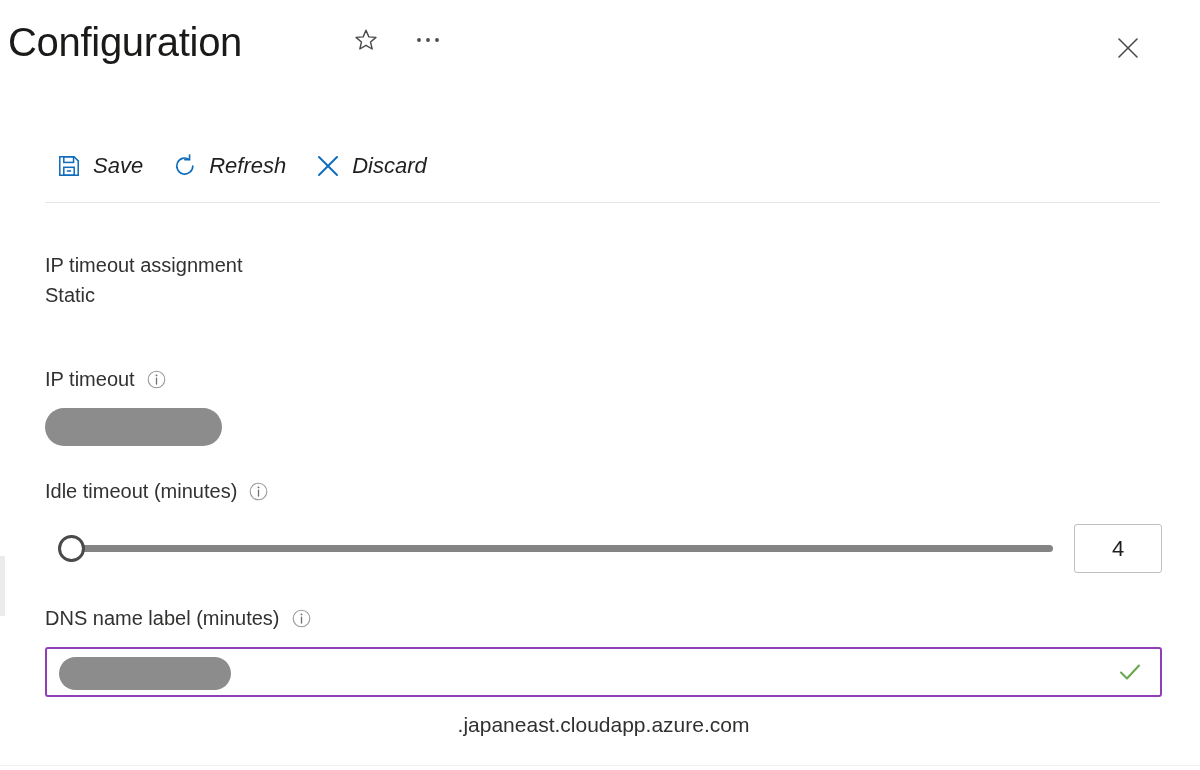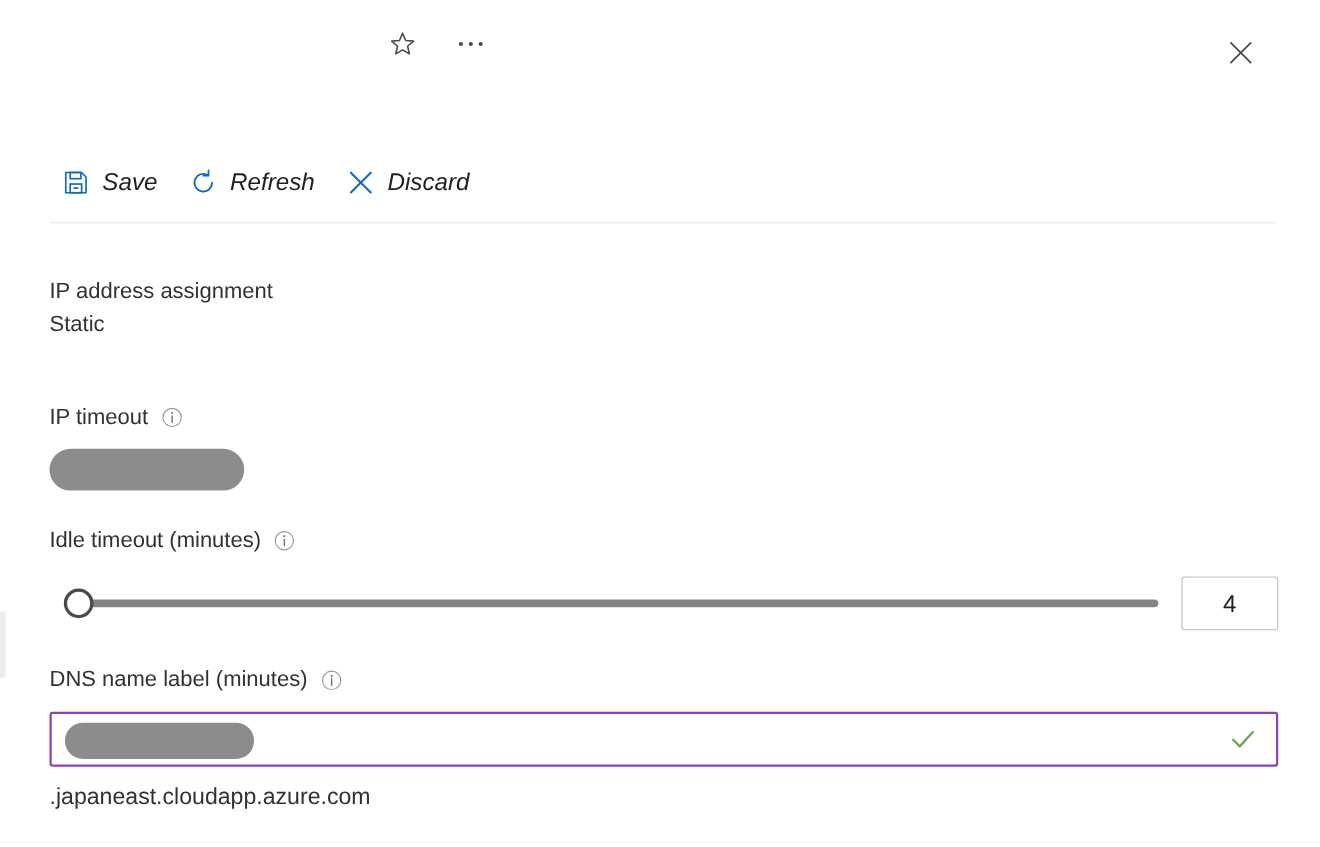--- a/index.html
+++ b/index.html
@@ -250,21 +250,21 @@
   .check-icon {
     width: 32px;
     height: 32px;
     margin-right: 14px;
     display: flex;
     align-items: center;
     justify-content: center;
   }
   .dns-suffix {
     margin-top: 14px;
-    text-align: left;
+    text-align: center;
     font-size: 21px;
     line-height: 28px;
     color: #323130;
     width: 1117px;
   }
 
   
   .bottom-rule {
     position: absolute;
     left: 0;
@@ -273,20 +273,21 @@
     height: 1px;
     background: #f1f1f1;
   }
 </style>
 </head>
 <body>
 
 <div class="blade-edge"></div>
 
 <div class="header">
+  <div class="page-title">Configuration</div>
 
   <div class="title-actions">
     <div class="icon-btn">
       <svg width="26" height="26" viewBox="0 0 24 24" fill="none" stroke="#4a4a4a" stroke-width="1.3" stroke-linejoin="round">
         <polygon points="12,3 14.6,9.1 21.2,9.6 16.2,13.9 17.7,20.3 12,16.9 6.3,20.3 7.8,13.9 2.8,9.6 9.4,9.1"></polygon>
       </svg>
     </div>
     <div class="icon-btn">
       <svg width="26" height="10" viewBox="0 0 26 10">
         <circle cx="4" cy="5" r="1.9" fill="#4a4a4a"></circle>
@@ -337,21 +338,21 @@
     </span>
     <span class="cmd-label">Discard</span>
   </div>
 
 </div>
 <div class="divider"></div>
 
 <div class="form">
 
   <div class="group-ip-assign">
-    <div class="field-label">IP address assignment</div>
+    <div class="field-label">IP timeout assignment</div>
     <div class="static-value">Static</div>
   </div>
 
   <div class="group-ip">
     <div class="field-label">
       <span>IP timeout</span>
       <span class="info-icon">
         <svg width="19" height="19" viewBox="0 0 19 19" fill="none">
           <circle cx="9.5" cy="9.5" r="8.3" stroke="#9b9b9b" stroke-width="1.1"></circle>
           <circle cx="9.5" cy="5.4" r="0.95" fill="#6f6f6f"></circle>

